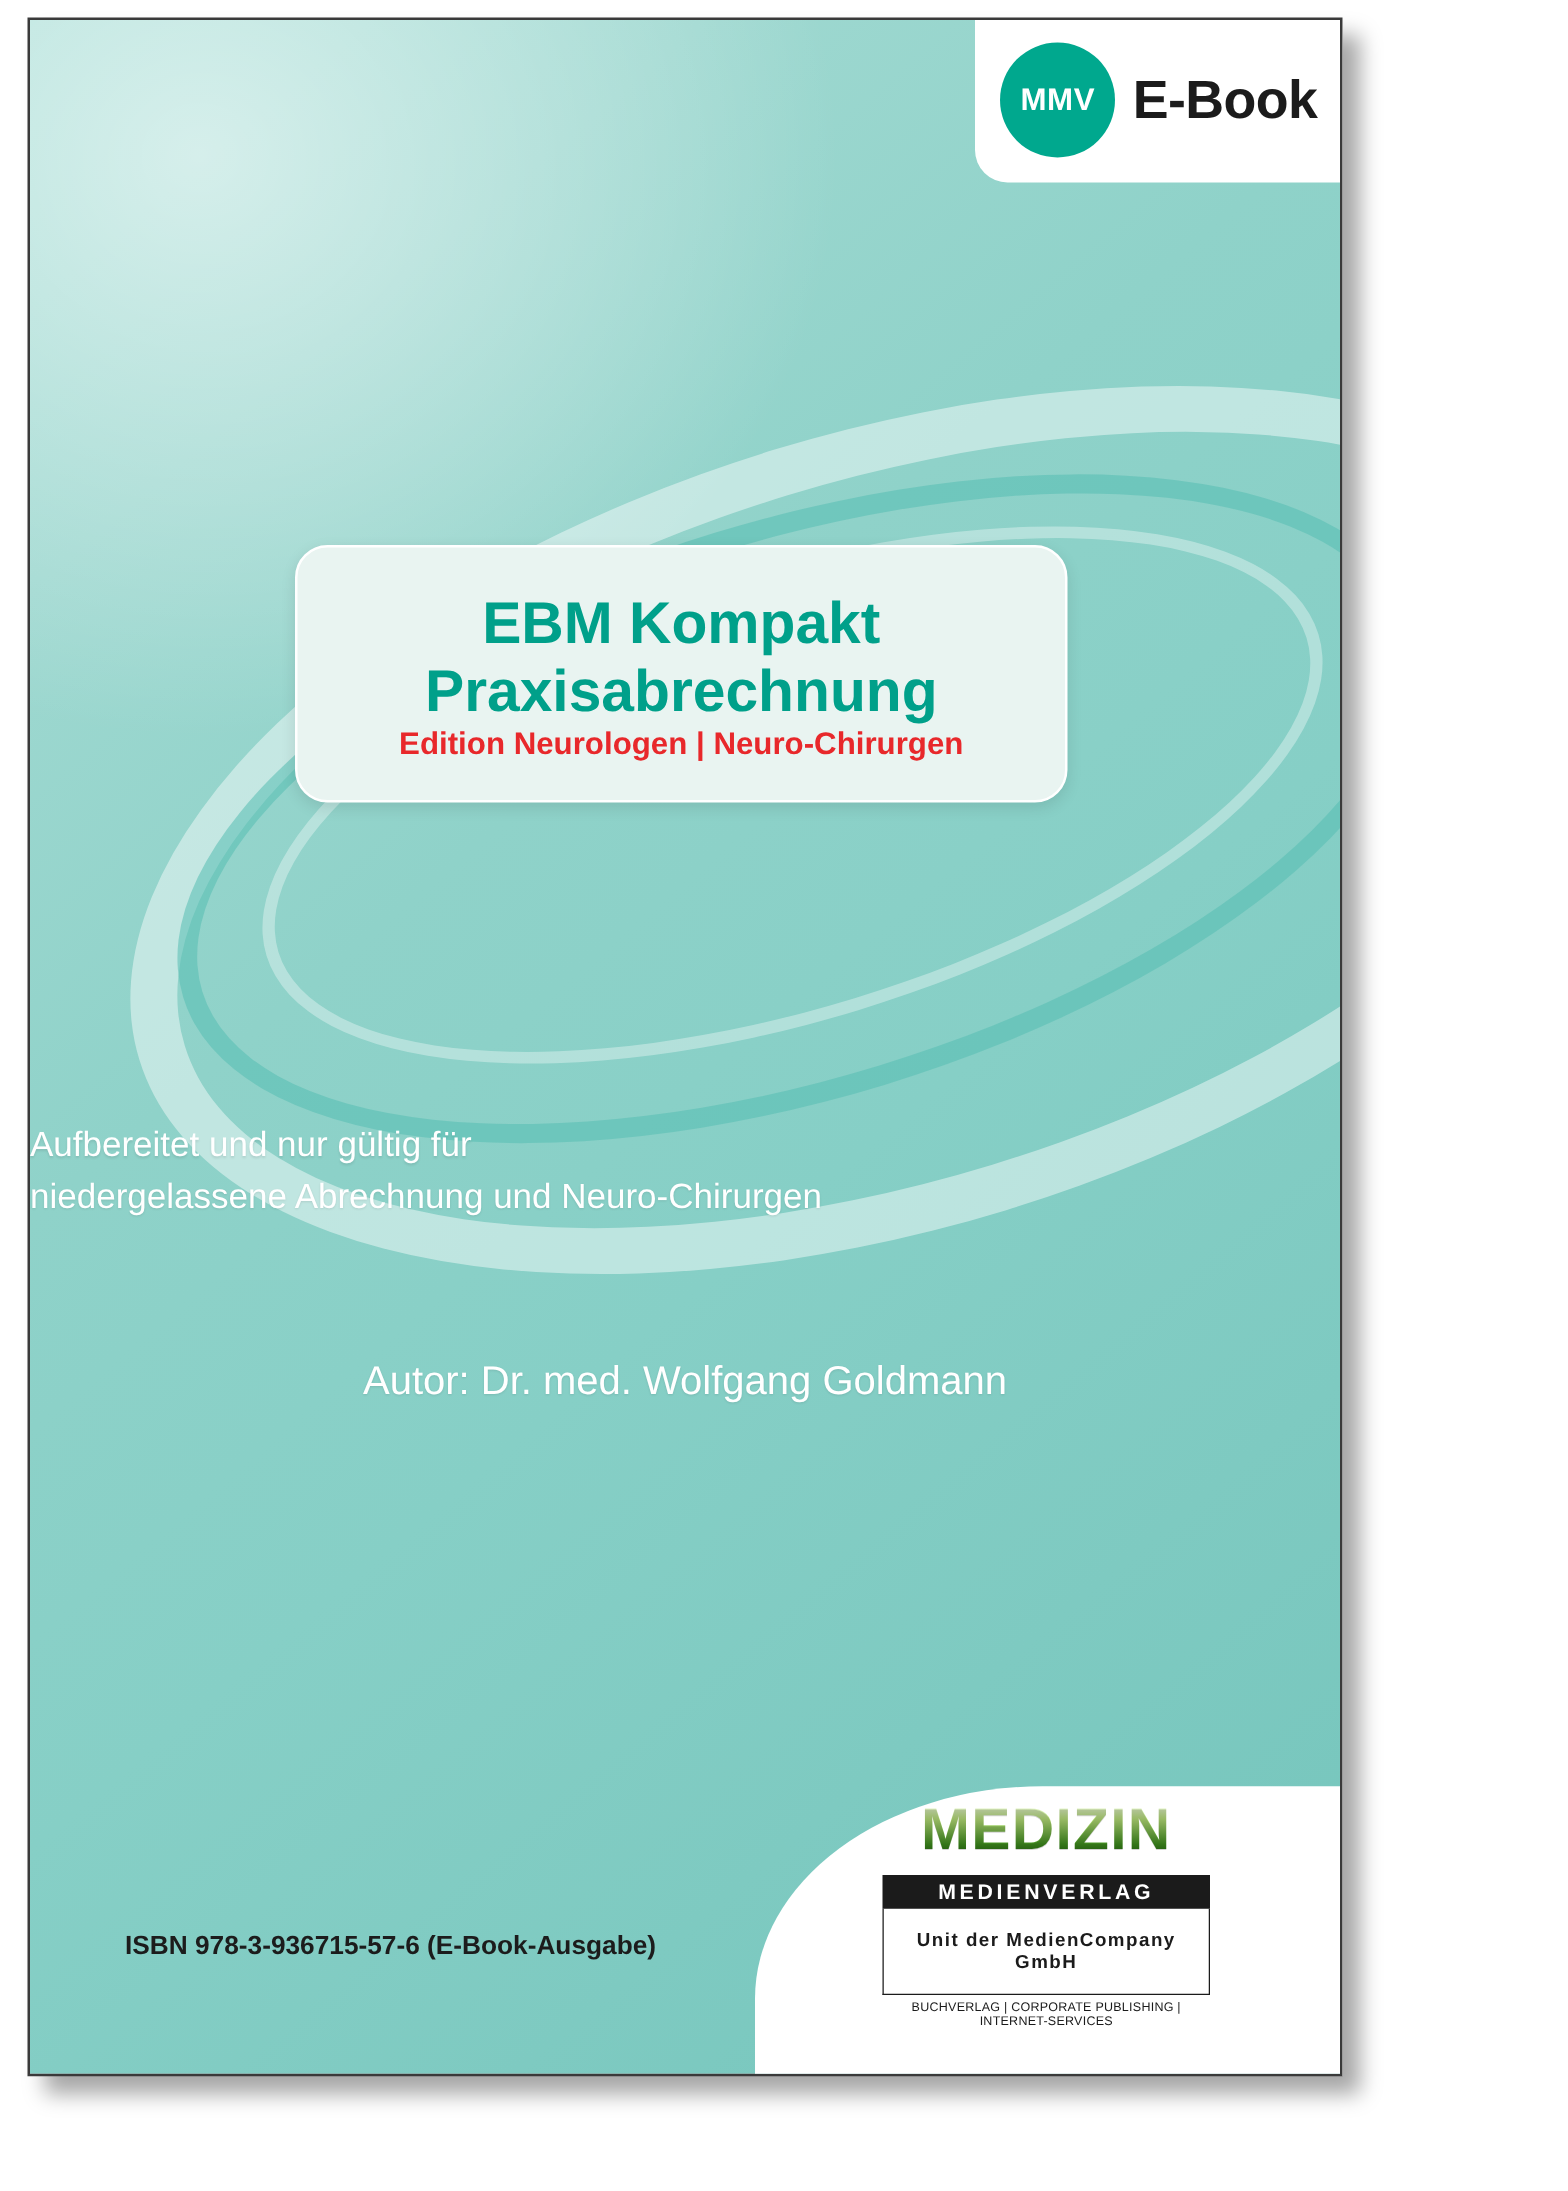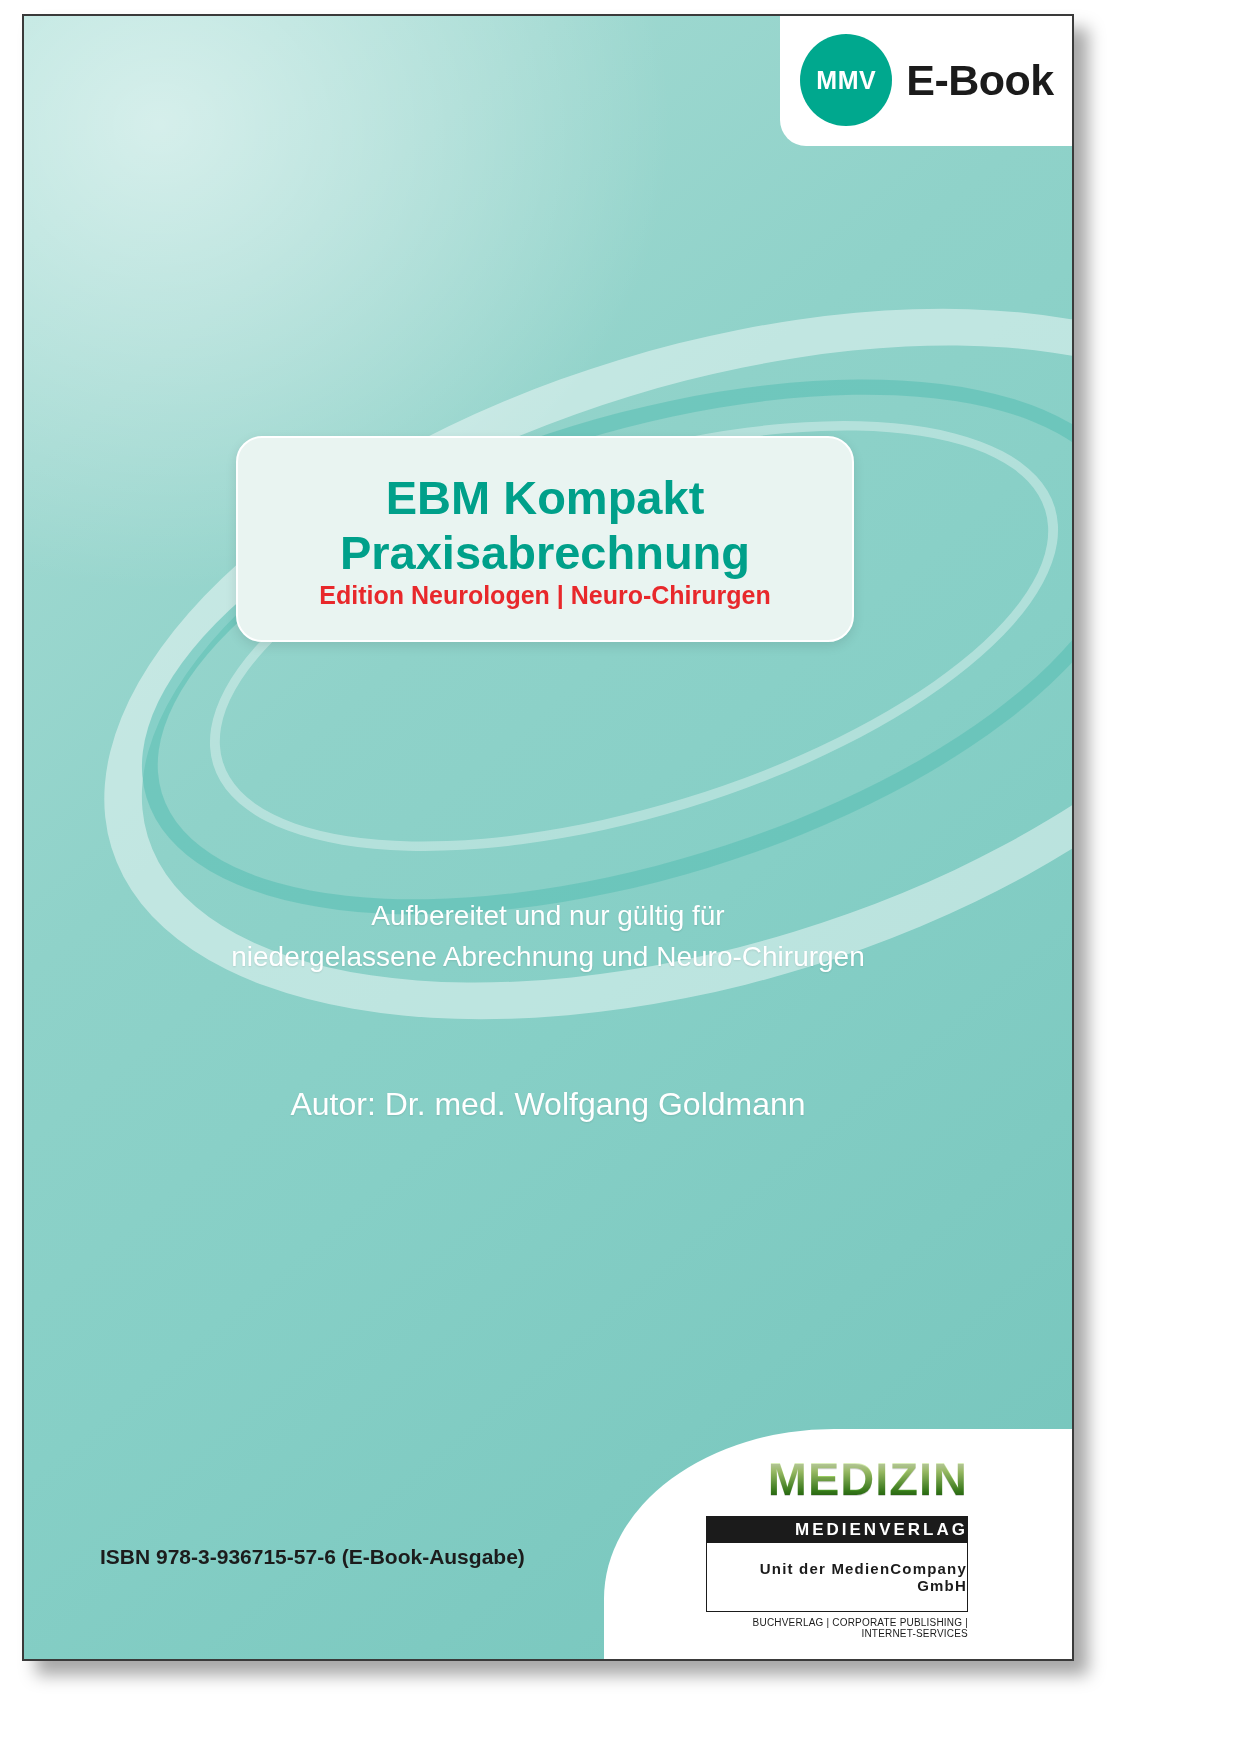--- a/index.html
+++ b/index.html
@@ -138,21 +138,20 @@
     line-height: 1.42;
     margin-top: 20px;
   }
 
   
   .valid-for {
     position: absolute;
     left: 0;
     top: 880px;
     width: 1048px;
-    text-align: center;
     color: #ffffff;
     font-size: 28px;
     line-height: 1.45;
     text-shadow: 0 1px 2px rgba(0,0,0,0.10);
   }
   .author {
     position: absolute;
     left: 0;
     top: 1070px;
     width: 1048px;
@@ -178,23 +177,23 @@
     right: -2px;
     bottom: -2px;
     width: 470px;
     height: 232px;
     background: #ffffff;
     border-top-left-radius: 230px 170px;
   }
   .publisher-logo {
     position: absolute;
     right: 104px;
-    bottom: 20px;
+    bottom: 36px;
     width: 262px;
-    text-align: right;
+    text-align: center;
   }
   .pub-medizin {
     font-size: 47px;
     font-weight: bold;
     letter-spacing: 1px;
     background: linear-gradient(180deg, #ffffff 0%, #b9e27a 35%, #3f8f1e 78%, #1d5c0c 100%);
     -webkit-background-clip: text;
     background-clip: text;
     color: transparent;
     text-shadow: 0 1px 0 rgba(0,0,0,0.18);

